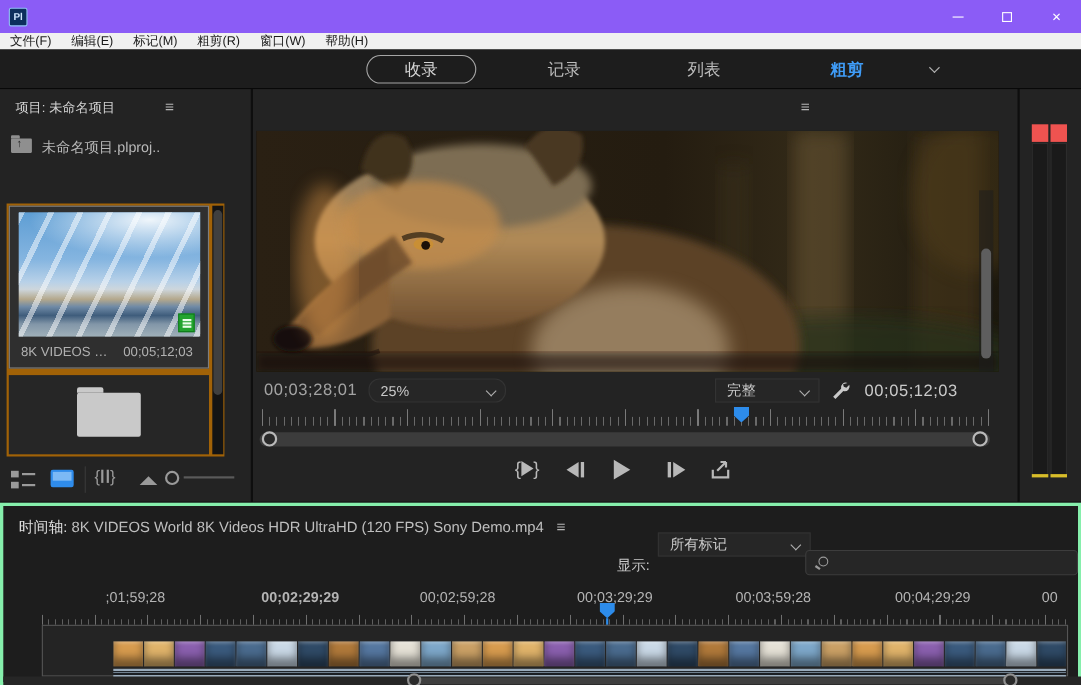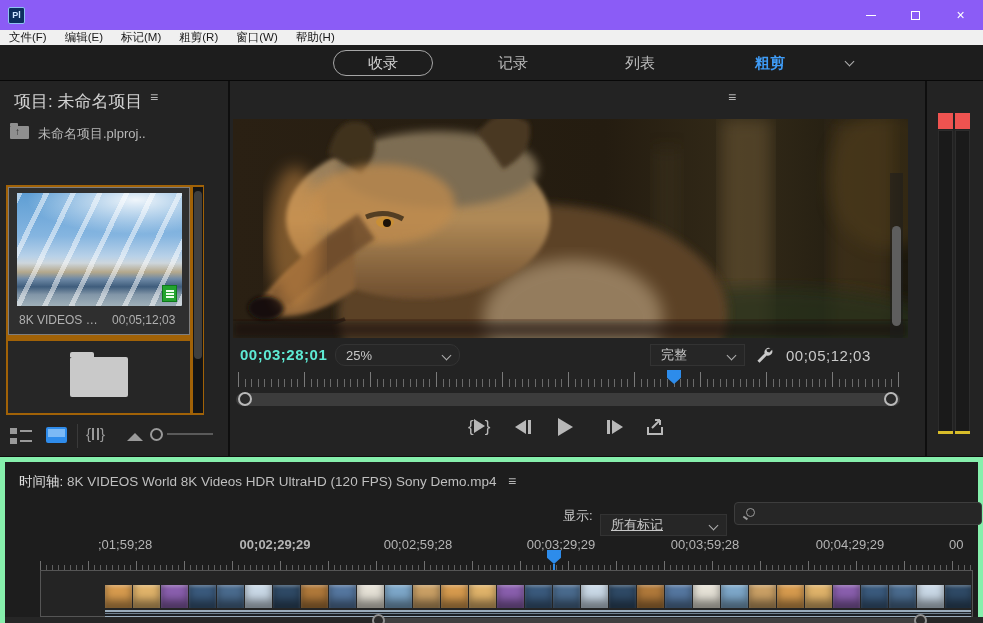--- a/index.html
+++ b/index.html
@@ -33,21 +33,21 @@
   .ws-pill { border:1px solid #a6a6a6; border-radius:14px; top:5px; height:26px; color:#d4d4d4; }
   .ws-active { color:#3f9cf7; font-weight:bold; }
   .chev { display:inline-block; width:7px; height:7px; border-right:1.6px solid #b0b0b0;
           border-bottom:1.6px solid #b0b0b0; transform:rotate(45deg); }
 
   
   .panel { position:absolute; background:#232323; }
   .hamburger { color:#b5b5b5; font-size:14px; line-height:1; }
 
   
-  .pp-header { position:absolute; left:14px; top:9px; font-size:17px; color:#d2d2d2; }
+  .pp-header { position:absolute; left:14px; top:9px; font-size:12px; color:#d2d2d2; }
   .pp-ham { position:absolute; left:150px; top:9px; }
   .folder-sm { position:absolute; left:10px; top:45px; width:19px; height:13px; background:#8f8f8f; border-radius:1px; }
   .folder-sm::before { content:""; position:absolute; left:0; top:-3px; width:8px; height:3px; background:#8f8f8f;
                        border-radius:1px 1px 0 0; }
   .folder-sm .up { position:absolute; left:5px; top:0px; color:#232323; font-size:10px; font-weight:bold; line-height:12px;}
   .pp-file { position:absolute; left:38px; top:44px; font-size:13px; color:#b8b8b8; }
   .pp-grid { position:absolute; left:6px; top:104px; width:198px; height:230px; background:#a16207; }
   .pp-tile { position:absolute; left:2px; top:2px; width:182px; height:148px; background:#2f2f2f; border:1px solid #7e7e7e; }
   .pp-thumb { position:absolute; left:8px; top:5px; width:165px; height:113px;
       background:
@@ -85,21 +85,21 @@
   .zoom-ring { position:absolute; left:150px; top:8px; width:13px; height:13px; border:2.5px solid #9a9a9a; border-radius:50%; }
   .zoom-line { position:absolute; left:167px; top:13px; width:46px; height:2px; background:#5a5a5a; }
 
   
   .mon-header { position:absolute; left:12px; top:8px; font-size:13.5px; color:#bfbfbf; white-space:nowrap; }
   .mon-header .pfx { color:#dcdcdc; }
   .mon-ham { position:absolute; left:498px; top:9px; }
   .video { position:absolute; left:3px; top:38px; width:675px; height:219px; background:#1c160d; overflow:hidden; }
   .vid-scroll { position:absolute; left:657px; top:54px; width:13px; height:184px; background:rgba(30,30,30,.55); }
   .vid-scroll .thumb { position:absolute; left:2px; top:53px; width:9px; height:100px; background:#5e5e5e; border-radius:5px; }
-  .tc-main { position:absolute; left:10px; top:265px; font-size:15px; font-weight:bold; color:#5eead4; letter-spacing:.5px; }
+  .tc-main { position:absolute; left:10px; top:265px; font-size:15px; font-weight:normal; color:#a3a3a3; letter-spacing:.5px; }
   .dd { position:absolute; height:22px; background:#262626; border:1px solid #333; color:#c8c8c8; font-size:13px;
         display:flex; align-items:center; padding:0 10px; }
   .dd .chev { position:absolute; right:9px; top:7px; }
   .wrench { position:absolute; left:524px; top:263px; width:20px; height:20px; }
   .tc-dur { position:absolute; left:556px; top:266px; font-size:15px; color:#c9c9c9; letter-spacing:.5px; }
   .mini-ruler { position:absolute; left:8px; top:289px; width:662px; height:17px;
       background-image:
         repeating-linear-gradient(90deg,#7a7a7a 0 1px, transparent 1px 66px),
         repeating-linear-gradient(90deg,#6a6a6a 0 1px, transparent 1px 6.6px);
       background-size:100% 15px, 100% 8px;
@@ -118,26 +118,26 @@
   .bar-v { width:3px; height:14px; background:#b8b8b8; display:inline-block; }
   .brace { font-size:17px; color:#b8b8b8; line-height:18px; }
 
   
   .meter-col { position:absolute; top:49px; width:15px; height:304px; background:#1a1a1a; border:1px solid #2c2c2c; }
   .meter-red { position:absolute; top:32px; width:15px; height:16px; background:#ef5350; }
   .meter-yellow { position:absolute; top:350px; width:15px; height:3px; background:#d8bd2a; }
 
   
   .timeline { position:absolute; left:0; top:457px; width:983px; height:166px; background:#1d1d1d;
-              border:5px solid #86efac; }
+              border:3px solid #86efac; }
   .tl-header { position:absolute; left:14px; top:11px; font-size:13.5px; color:#bfbfbf; white-space:nowrap; }
   .tl-header .pfx { color:#dcdcdc; }
   .tl-ham { position:absolute; left:503px; top:12px; }
   .tl-show { position:absolute; left:558px; top:45px; font-size:13px; color:#c9c9c9; }
-  .tl-filter { left:595px; top:52px; width:127px;text-decoration:underline; }
+  .tl-filter { left:595px; top:24px; width:139px; }
   .search-box { position:absolute; left:729px; top:40px; width:248px; height:23px; background:#262626;
                 border:1px solid #3d3d3d; border-radius:4px; }
   .mag { position:absolute; left:11px; top:5px; width:9px; height:9px; border:1.6px solid #9a9a9a; border-radius:50%; }
   .mag::after { content:""; position:absolute; left:-4px; top:8px; width:5px; height:1.6px; background:#9a9a9a;
                 transform:rotate(35deg); }
   .search-input { position:absolute; left:26px; top:1px; width:215px; height:19px; background:transparent; border:none;
                   color:#cccccc; font-size:12px; outline:none; }
   .tl-label { position:absolute; top:75px; font-size:13px; color:#b4b4b4; white-space:nowrap; }
   .tl-ticks { position:absolute; left:35px; top:99px; width:933px; height:9px;
       background-image:

